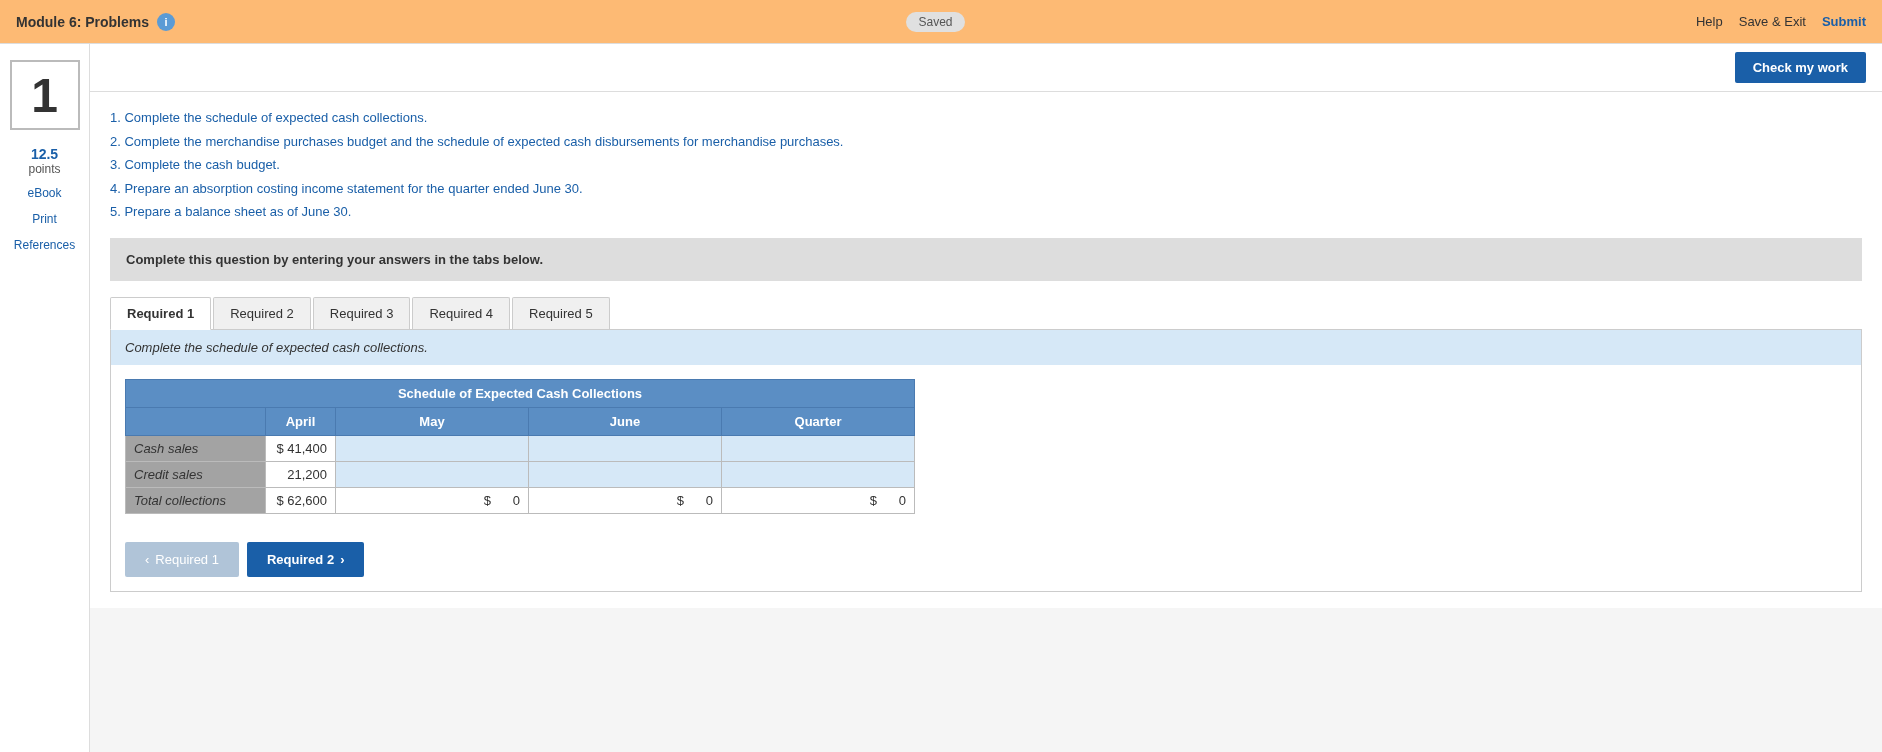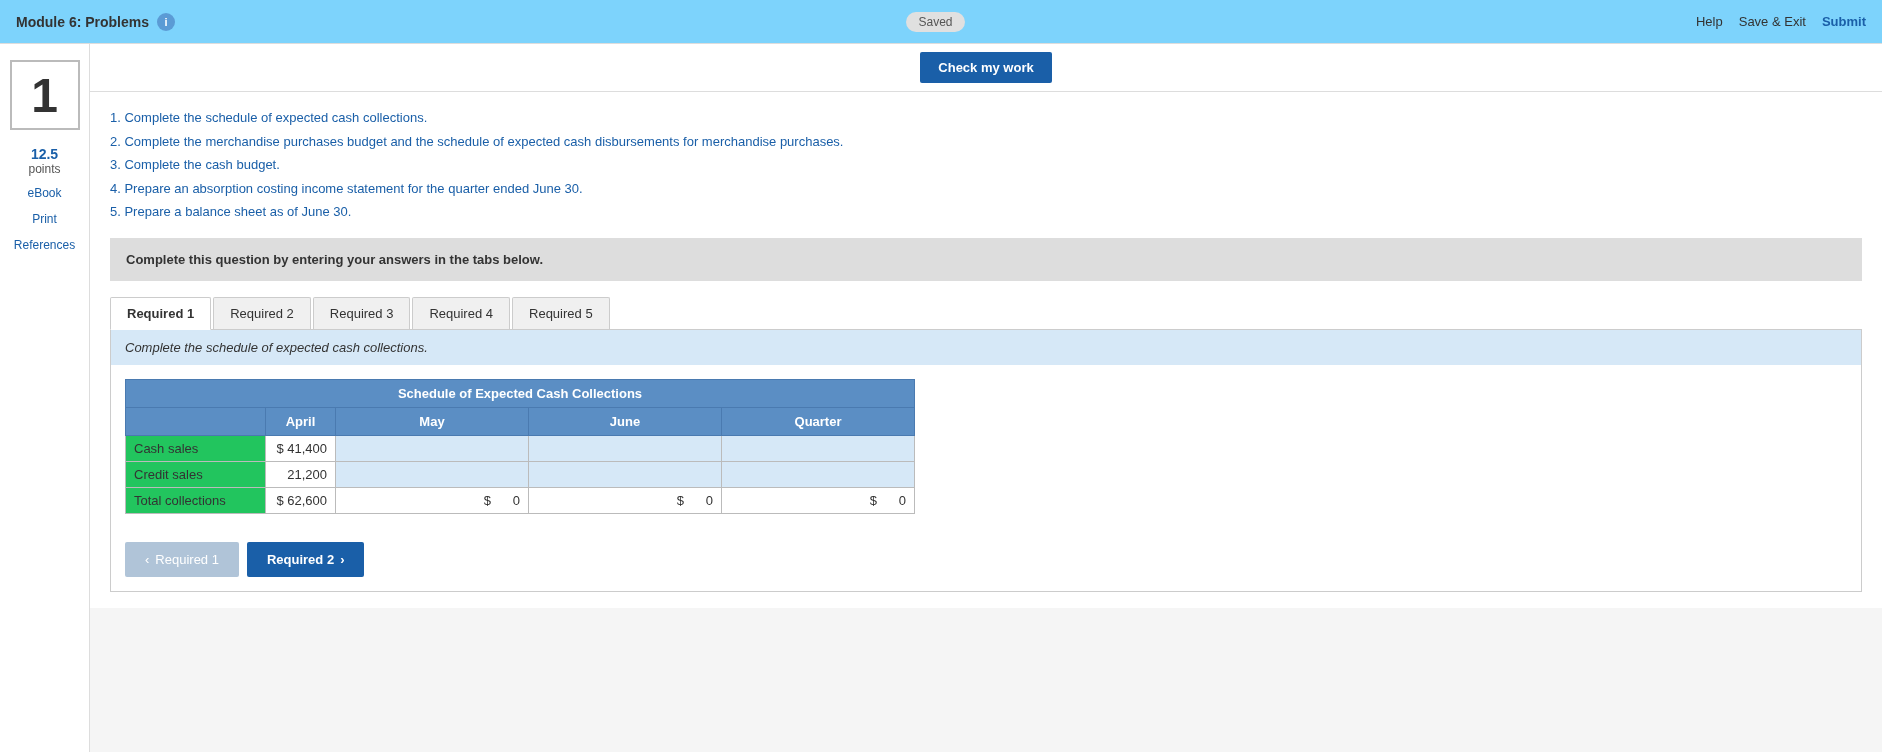--- a/index.html
+++ b/index.html
@@ -3,21 +3,21 @@
   <meta charset="utf-8">
   <style>
     * { box-sizing: border-box; margin: 0; padding: 0; }
     body { font-family: Arial, sans-serif; font-size: 13px; background: #f5f5f5; color: #333; }
 
     
     .topbar {
       display: flex;
       align-items: center;
       justify-content: space-between;
-      background: #7dd3fc;
+      background: #fdba74;
       border-bottom: 1px solid #ddd;
       padding: 8px 16px;
       height: 44px;
     }
     .topbar-left {
       display: flex;
       align-items: center;
       gap: 8px;
     }
     .topbar-title {
@@ -118,21 +118,21 @@
       flex: 1;
       overflow-y: auto;
       padding: 0;
       background: #f5f5f5;
       position: relative;
     }
 
     
     .check-work-area {
       display: flex;
-      justify-content: center;
+      justify-content: flex-end;
       padding: 8px 16px;
       background: #fff;
       border-bottom: 1px solid #ddd;
     }
     .check-work-btn {
       background: #1a5fa8;
       color: #fff;
       border: none;
       padding: 8px 18px;
       font-size: 13px;
@@ -234,24 +234,25 @@
       color: #fff;
       text-align: center;
       font-size: 13px;
     }
     .schedule-table td {
       border: 1px solid #bbb;
       padding: 5px 8px;
       font-size: 13px;
     }
     .schedule-table .row-label {
-      background: #22c55e;
+      background: #a3a3a3;
       color: #333;
       text-align: left;
       width: 140px;
+      font-style: italic;
     }
     .schedule-table .cell-value {
       text-align: right;
       min-width: 70px;
     }
     .schedule-table .cell-input {
       background: #d6e8f7;
       min-width: 70px;
       text-align: right;
     }

